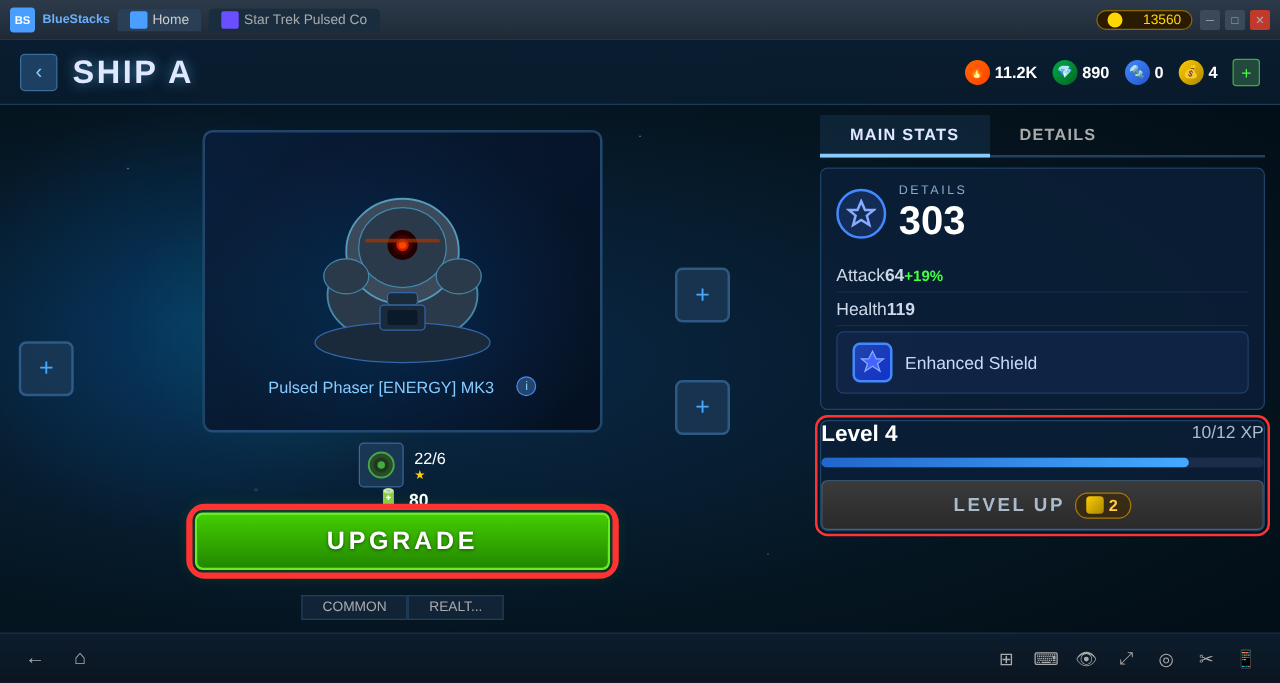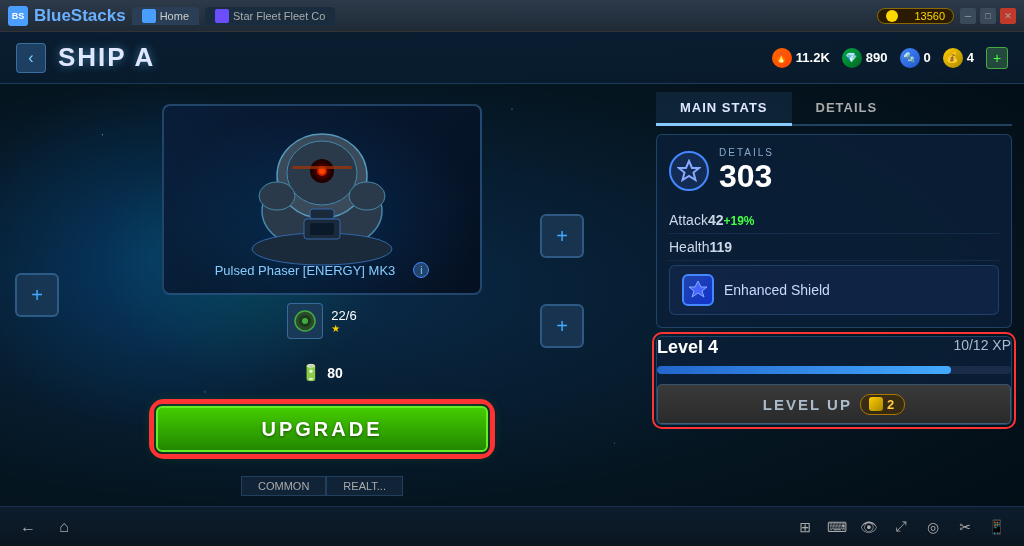--- a/index.html
+++ b/index.html
@@ -21,21 +21,21 @@
       gap: 6px;
       border-bottom: 1px solid #333;
     }
     .tb-logo {
       width: 20px; height: 20px;
       background: #4a9eff;
       border-radius: 3px;
       display: flex; align-items: center; justify-content: center;
       font-size: 9px; color: white; font-weight: bold;
     }
-    .tb-brand { color: #6ab0ff; font-size: 17px; font-weight: bold; }
+    .tb-brand { color: #6ab0ff; font-size: 10px; font-weight: bold; }
     .tb-tab {
       background: #2a3f55;
       border-radius: 4px 4px 0 0;
       padding: 2px 10px;
       color: #ccc;
       font-size: 11px;
       display: flex; align-items: center; gap: 4px;
     }
     .tb-tab-icon { width: 14px; height: 14px; background: #4a9eff; border-radius: 2px; }
     .tb-game-tab {
@@ -215,21 +215,21 @@
     
     .ship-svg {
       position: absolute;
       top: 50%; left: 50%;
       transform: translate(-50%, -55%);
       width: 200px; height: 180px;
     }
 
     .ship-name {
       position: absolute;
-      bottom: 15px; left: 0; right: 0;
+      bottom: 27px; left: 0; right: 0;
       text-align: center;
       color: #88ccff;
       font-size: 13px;
       display: flex; align-items: center; justify-content: center; gap: 18px;
     }
     .info-icon {
       width: 16px; height: 16px;
       background: rgba(100,180,255,0.3);
       border: 1px solid #4488ff;
       border-radius: 50%;
@@ -237,21 +237,21 @@
       display: flex; align-items: center; justify-content: center;
       cursor: pointer;
     }
 
     
     .bottom-section {
       width: 100%;
       display: flex;
       flex-direction: column;
       align-items: center;
-      gap: 24px;
+      gap: 0;
       margin-top: 8px;
     }
 
     .component-row {
       display: flex;
       align-items: center;
       gap: 8px;
     }
     .component-icon {
       width: 36px; height: 36px;
@@ -284,21 +284,21 @@
       cursor: pointer;
       display: flex; align-items: center; justify-content: center;
       text-shadow: 0 1px 3px rgba(0,0,0,0.5);
       box-shadow: 0 0 15px rgba(68,204,0,0.4);
       outline: 3px solid #ff3333;
       outline-offset: 2px;
     }
 
     .bottom-tabs {
       display: flex; gap: 0;
-      margin-top: 0;
+      margin-top: 20px;
     }
     .bot-tab {
       padding: 3px 16px;
       background: rgba(20,40,60,0.8);
       border: 1px solid rgba(100,180,255,0.2);
       color: #aaa; font-size: 11px; cursor: pointer;
     }
 
     
     #right-panel {
@@ -468,21 +468,21 @@
 
 <div id="titlebar">
   <div class="tb-logo">BS</div>
   <span class="tb-brand">BlueStacks</span>
   <div class="tb-tab">
     <div class="tb-tab-icon"></div>
     <span>Home</span>
   </div>
   <div class="tb-game-tab">
     <div class="tb-tab-icon" style="background:#6a4eff;"></div>
-    <span>Star Fleet Fleet Co</span>
+    <span>Star Trek Pulsed Co</span>
   </div>
   <div class="tb-spacer"></div>
   <div class="tb-coins">
     <div class="tb-coin-icon"></div>
     <span>13560</span>
   </div>
   <div class="tb-controls">
     <div class="tb-btn">─</div>
     <div class="tb-btn">□</div>
     <div class="tb-btn close">✕</div>
@@ -605,21 +605,21 @@
           </div>
           <div>
             <div class="strength-label">DETAILS</div>
             <div class="strength-val">303</div>
           </div>
         </div>
 
         <div class="stat-row">
           <span class="stat-name">Attack</span>
           <span class="stat-val">
-            <span>42</span><span class="stat-bonus">+19%</span>
+            <span>64</span><span class="stat-bonus">+19%</span>
           </span>
         </div>
 
 
         <div class="stat-row">
           <span class="stat-name">Health</span>
           <span class="stat-val">119</span>
         </div>
 
         <div class="ability-row">

